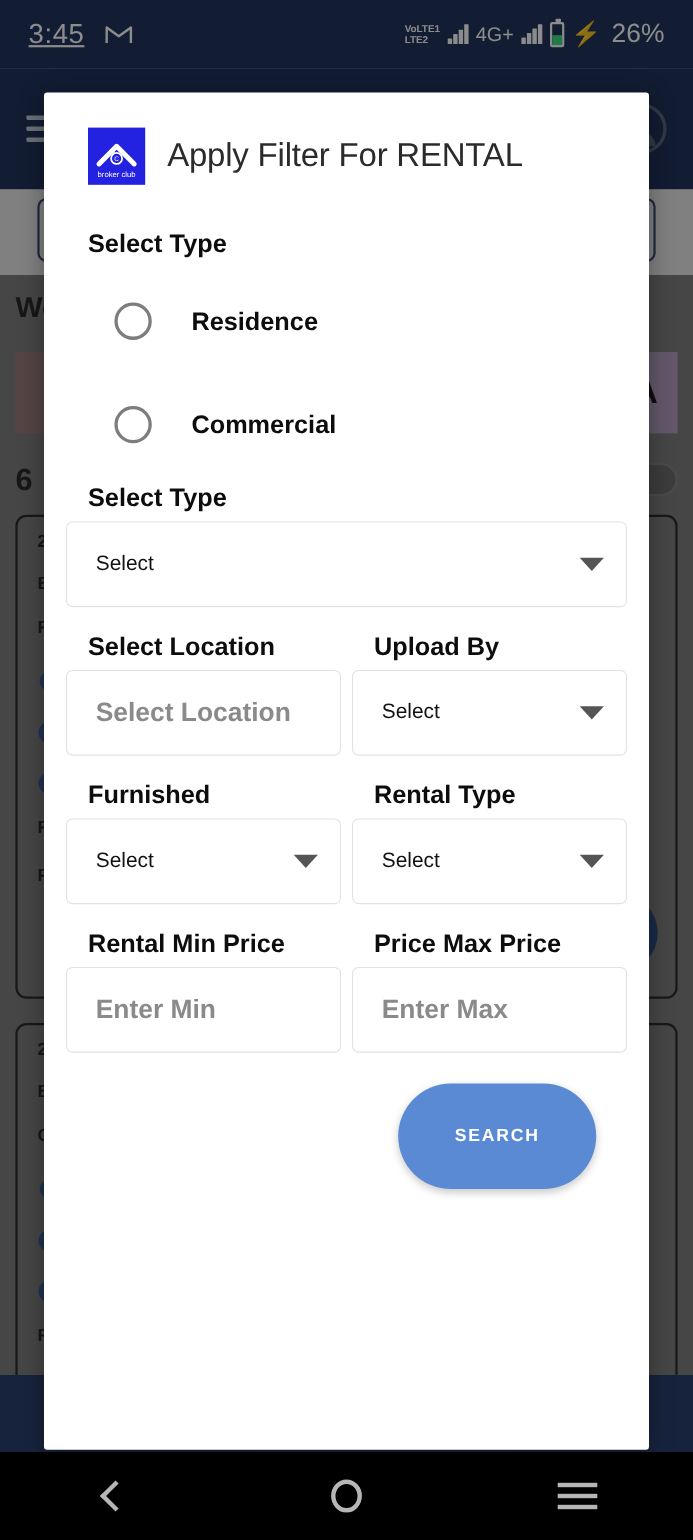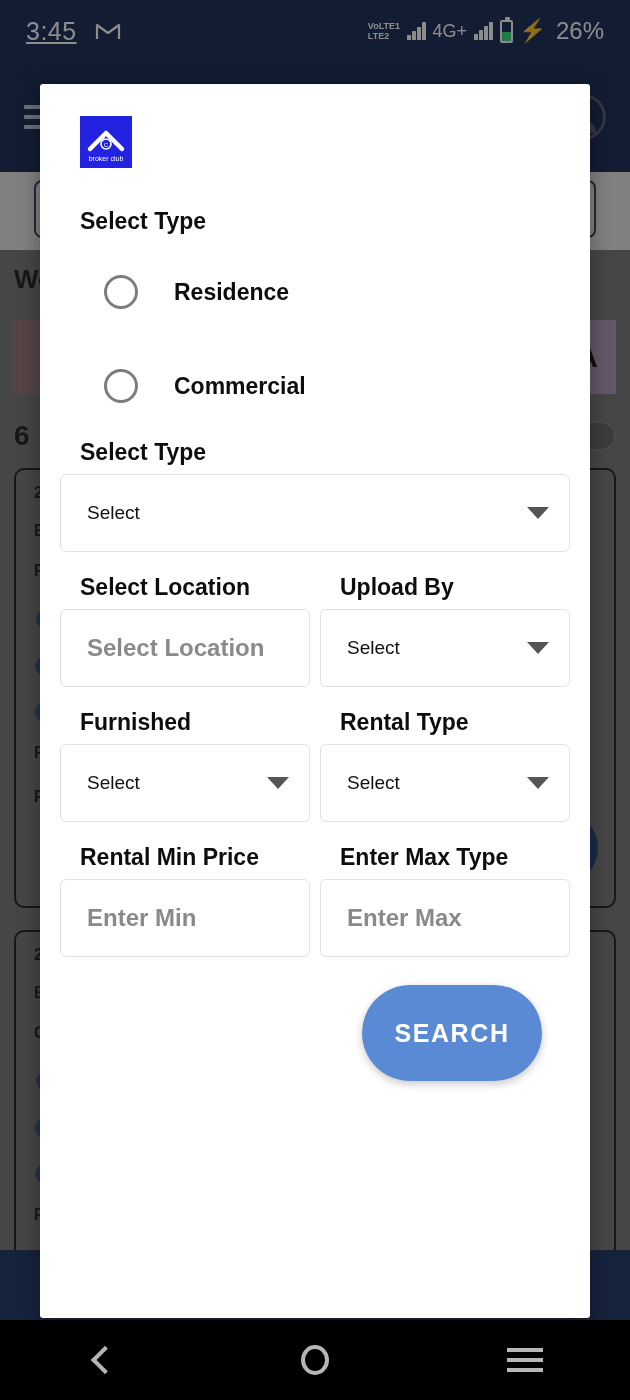--- a/index.html
+++ b/index.html
@@ -173,21 +173,21 @@
   }
   .two-col { display:flex; gap:10px; }
   .two-col > div { flex:1; }
 
   .label2 { font-size:23px; font-weight:800; color:#0d0d0d; margin: 0 0 8px 20px; }
 
   .search-wrap { display:flex; justify-content:flex-end; padding: 28px 28px 0 0; }
   .search-btn {
     width:180px; height:96px; border-radius:48px;
     background:#5b8ad4; border:none;
-    color:#fff; font-size:25px; font-weight:800; letter-spacing:1.6px;
+    color:#fff; font-size:16px; font-weight:800; letter-spacing:1.6px;
     box-shadow: 0 3px 8px rgba(0,0,0,0.22);
     cursor:pointer;
   }
 
   
   #navbar {
     position:absolute; left:0; top:1320px; width:630px; height:80px;
     background:#000;
     display:flex; align-items:center;
   }
@@ -307,20 +307,21 @@
     <div class="dlg-header">
       <span class="logo">
         <svg width="52" height="52" viewBox="0 0 52 52">
           <path d="M10 33 L26 17 L42 33" fill="none" stroke="#ffffff" stroke-width="4.5" stroke-linejoin="round" stroke-linecap="round"></path>
           <circle cx="26" cy="28" r="5" fill="none" stroke="#ffffff" stroke-width="1.6"></circle>
           <text x="26" y="30.5" font-size="6" fill="#ffffff" text-anchor="middle" font-family="Liberation Sans, sans-serif">C</text>
           <text x="23" y="23" font-size="5" fill="#ffffff" text-anchor="middle" font-family="Liberation Sans, sans-serif">B</text>
           <text x="26" y="45" font-size="7" fill="#ffffff" text-anchor="middle" font-family="Liberation Sans, sans-serif">broker club</text>
         </svg>
       </span>
+      <span class="dlg-title">Apply Filter For RENTAL</span>
     </div>
 
     <div class="dlg-body">
 
       <div class="sec-label" style="margin-top:40px">Select Type</div>
 
       <div class="radio-row" style="margin-top:40px">
         <span class="radio"></span>
         <span class="radio-label">Residence</span>
       </div>
@@ -370,21 +371,21 @@
       </div>
 
       <div class="two-col" style="margin-top:22px">
         <div>
           <div class="label2">Rental Min Price</div>
           <div class="field">
             <span class="ph">Enter Min</span>
           </div>
         </div>
         <div>
-          <div class="label2">Enter Max Type</div>
+          <div class="label2">Price Max Price</div>
           <div class="field">
             <span class="ph">Enter Max</span>
           </div>
         </div>
       </div>
 
       <div class="search-wrap">
         <button class="search-btn">SEARCH</button>
       </div>
     </div>

